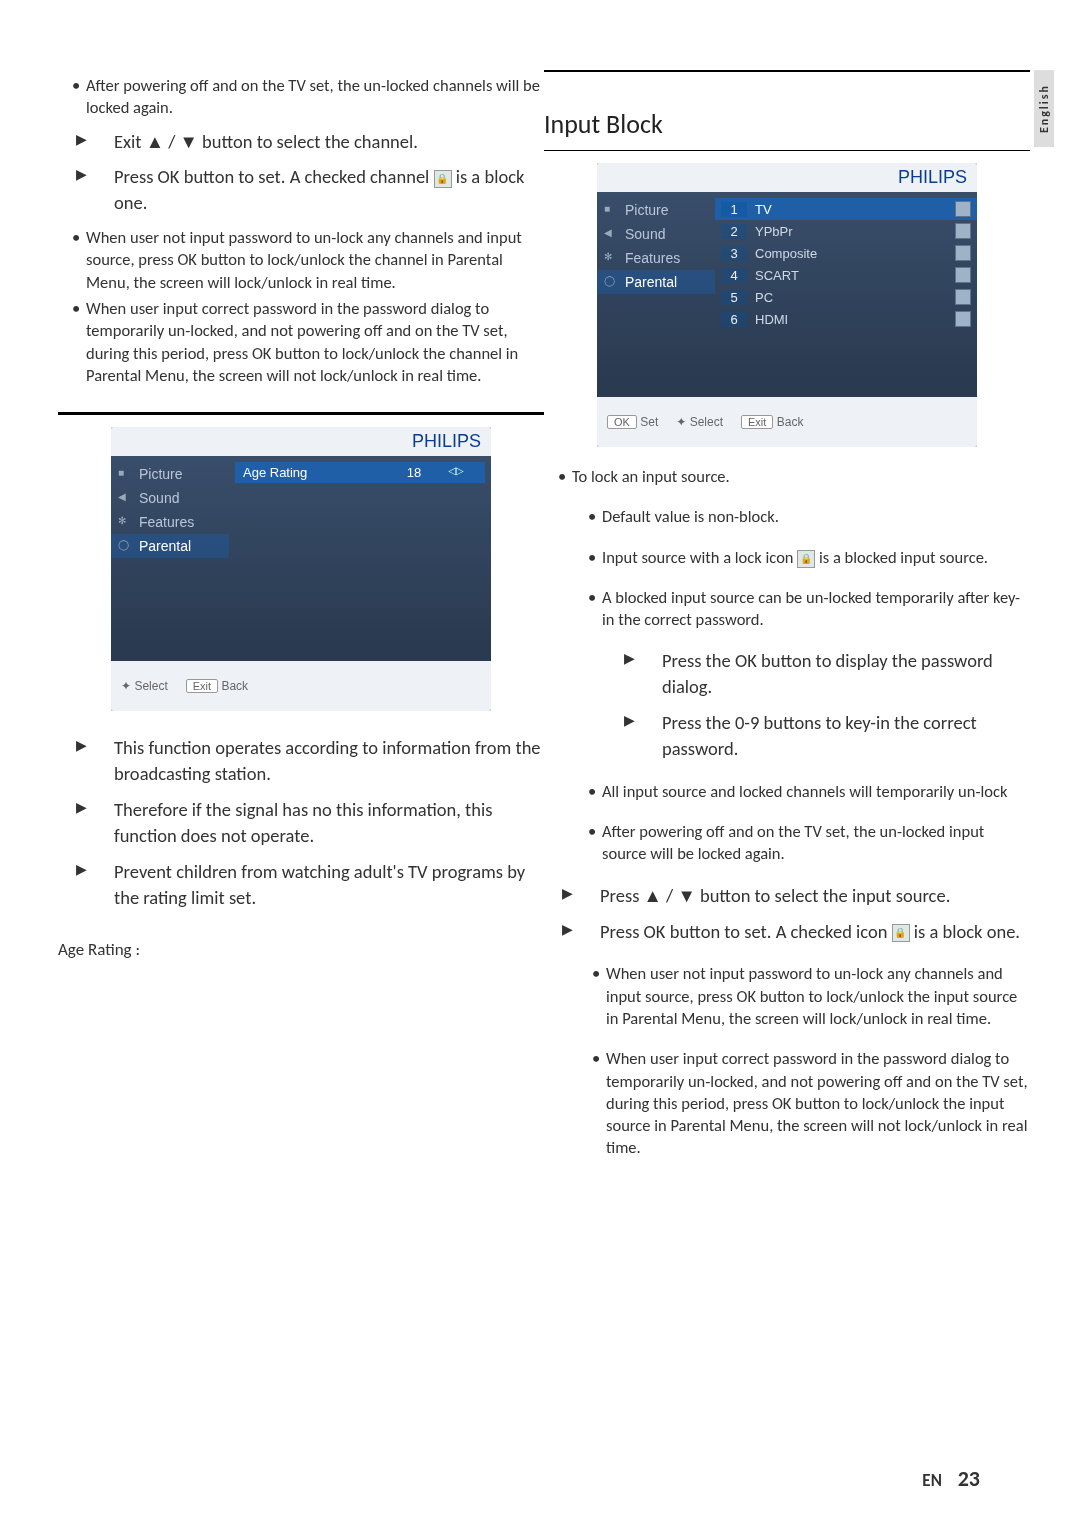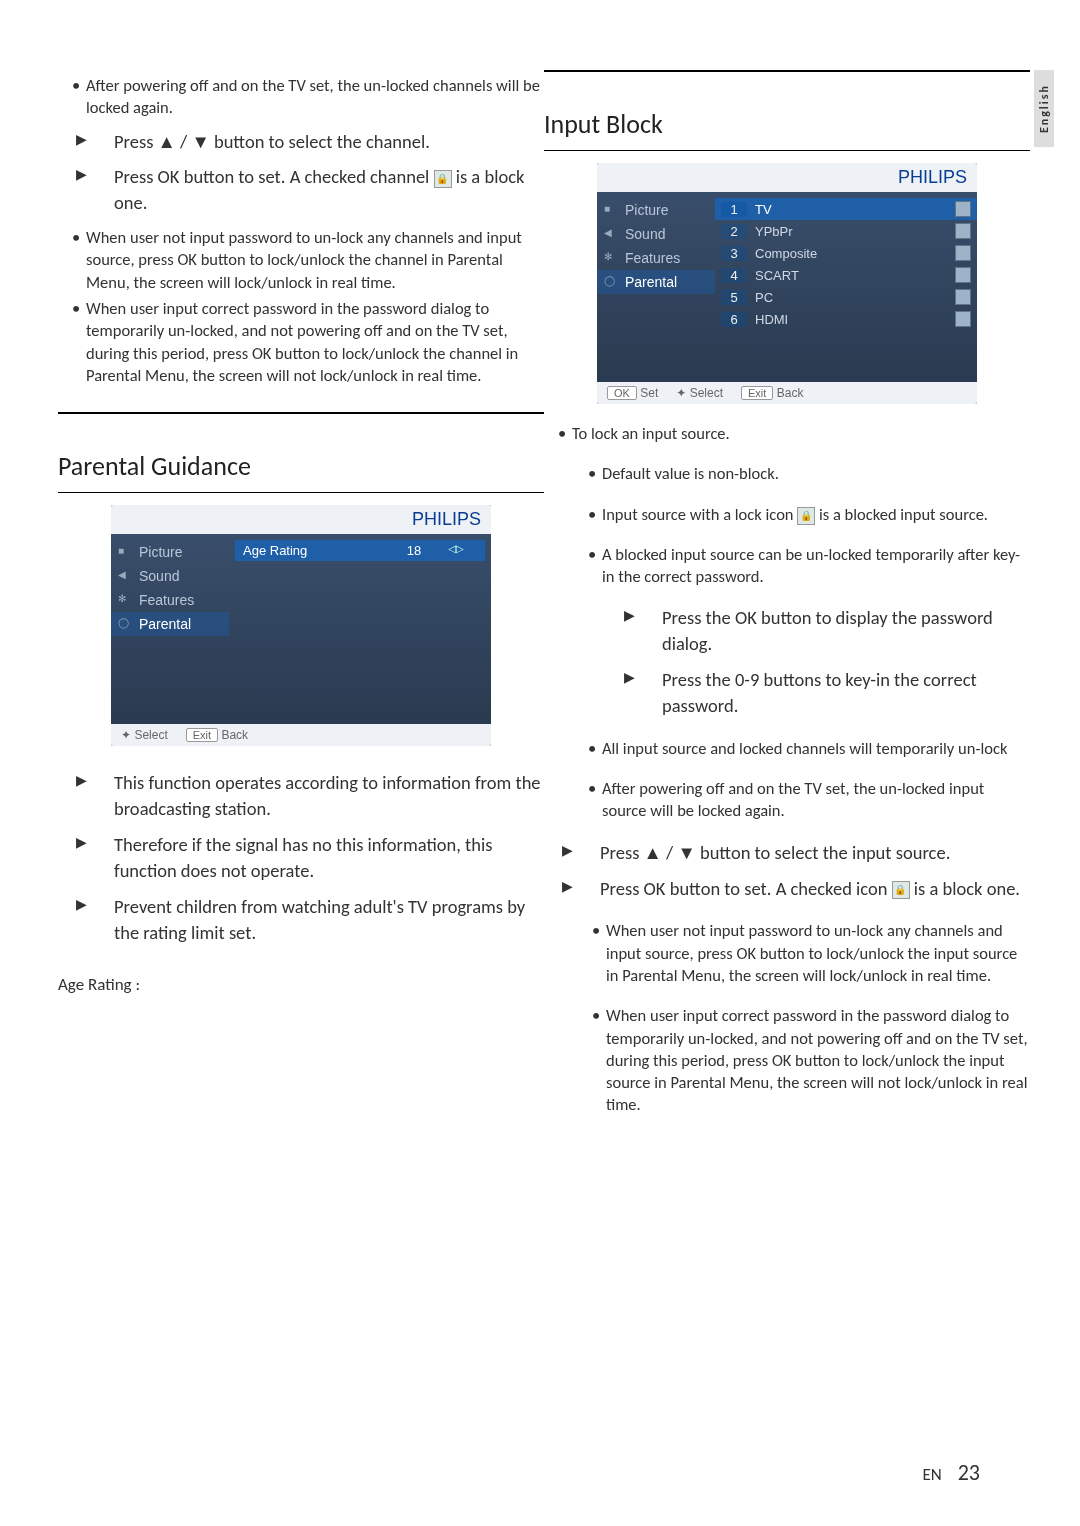--- a/index.html
+++ b/index.html
@@ -30,57 +30,56 @@
   .tv-nav div{ color:#b9c6d8; font-size:14px; padding:4px 8px 4px 28px; position:relative;}
   .tv-nav .nico{position:absolute;left:7px;top:5px;width:12px;height:12px;font-size:10px;color:#9ab;}
   .tv-nav .sel{ color:#fff; background:rgba(0,120,255,.2);}
   .tv-main{flex:1; padding:6px 0;}
   .tv-row{display:flex;align-items:center;color:#cfd8e6;font-size:13px;font-family:Arial,sans-serif;padding:3px 6px;}
   .tv-row .c1{width:26px;text-align:center;color:#eee;background:rgba(0,80,160,.3);margin-right:8px;}
   .tv-row .c2{width:110px;}
   .tv-row .c3{flex:1;}
   .tv-row .cb{width:16px;height:16px;background:#9fb3c8;border:1px solid #607488;}
   .tv-row.hi{background:#1e5fa8;color:#fff;}
-  .tv-foot{background:#eef2f6;padding:4px 10px;font-size:12px;color:#666;display:flex;gap:18px;font-family:Arial,sans-serif;}
+  .tv-foot{background:#eef2f6;padding:18px 10px;font-size:12px;color:#666;display:flex;gap:18px;font-family:Arial,sans-serif;margin-top:15px;}
   .tv-btn{border:1px solid #999;background:#fff;padding:0 6px;border-radius:2px;font-size:11px;}
   .tv-age .tv-main{padding:6px;}
   .age-row{display:flex;background:#1e5fa8;color:#fff;font-size:13px;font-family:Liberation Sans, sans-serif;padding:3px 8px;}
   .age-row .a1{flex:1;}
   .age-row .a2{width:42px;text-align:center;}
   .age-row .a3{width:42px;text-align:center;color:#cfe;font-size:10px;}
 
   .body-txt{font-size:17px;line-height:1.4;margin:8px 0 8px 0;}
-  .footer{position:absolute;bottom:40px;right:100px;font-size:17px;}
+  .footer{position:absolute;bottom:34px;right:100px;font-size:17px;font-weight:bold;}
   .footer .pn{margin-left:12px;font-size:22px;}
 </style>
 </head>
 <body>
 
 <div class="side-tab">English</div>
 
 <div class="page">
 
   <div class="col">
     <ul class="list">
       <li>After powering off and on the TV set, the un-locked channels will be locked again.</li>
     </ul>
-    <div class="arrow-item">Press ▲ / ▼ button to select the channel.</div>
+    <div class="arrow-item">Exit ▲ / ▼ button to select the channel.</div>
     <div class="arrow-item">
       <span>Press OK button to set. A checked channel </span>
       <span class="lock-icon"></span>
       <span> is a block one.</span>
     </div>
     <ul class="list">
       <li>When user not input password to un-lock any channels and input source, press OK button to lock/unlock the channel in Parental Menu, the screen will lock/unlock in real time.</li>
       <li>When user input correct password in the password dialog to temporarily un-locked, and not powering off and on the TV set, during this period, press OK button to lock/unlock the channel in Parental Menu, the screen will not lock/unlock in real time.</li>
     </ul>
 
     <div style="height:22px"></div>
     <div class="rule"></div>
-    <h2 class="section">Parental Guidance</h2>
     <div class="rule thin"></div>
     <div style="height:12px"></div>
 
     <div class="tv tv-age" style="width:380px">
       <div class="tv-hdr">PHILIPS</div>
       <div class="tv-body">
         <div class="tv-nav">
           <div><span class="nico">■</span><span>Picture</span></div>
           <div><span class="nico">◀</span><span>Sound</span></div>
           <div><span class="nico">✻</span><span>Features</span></div>

